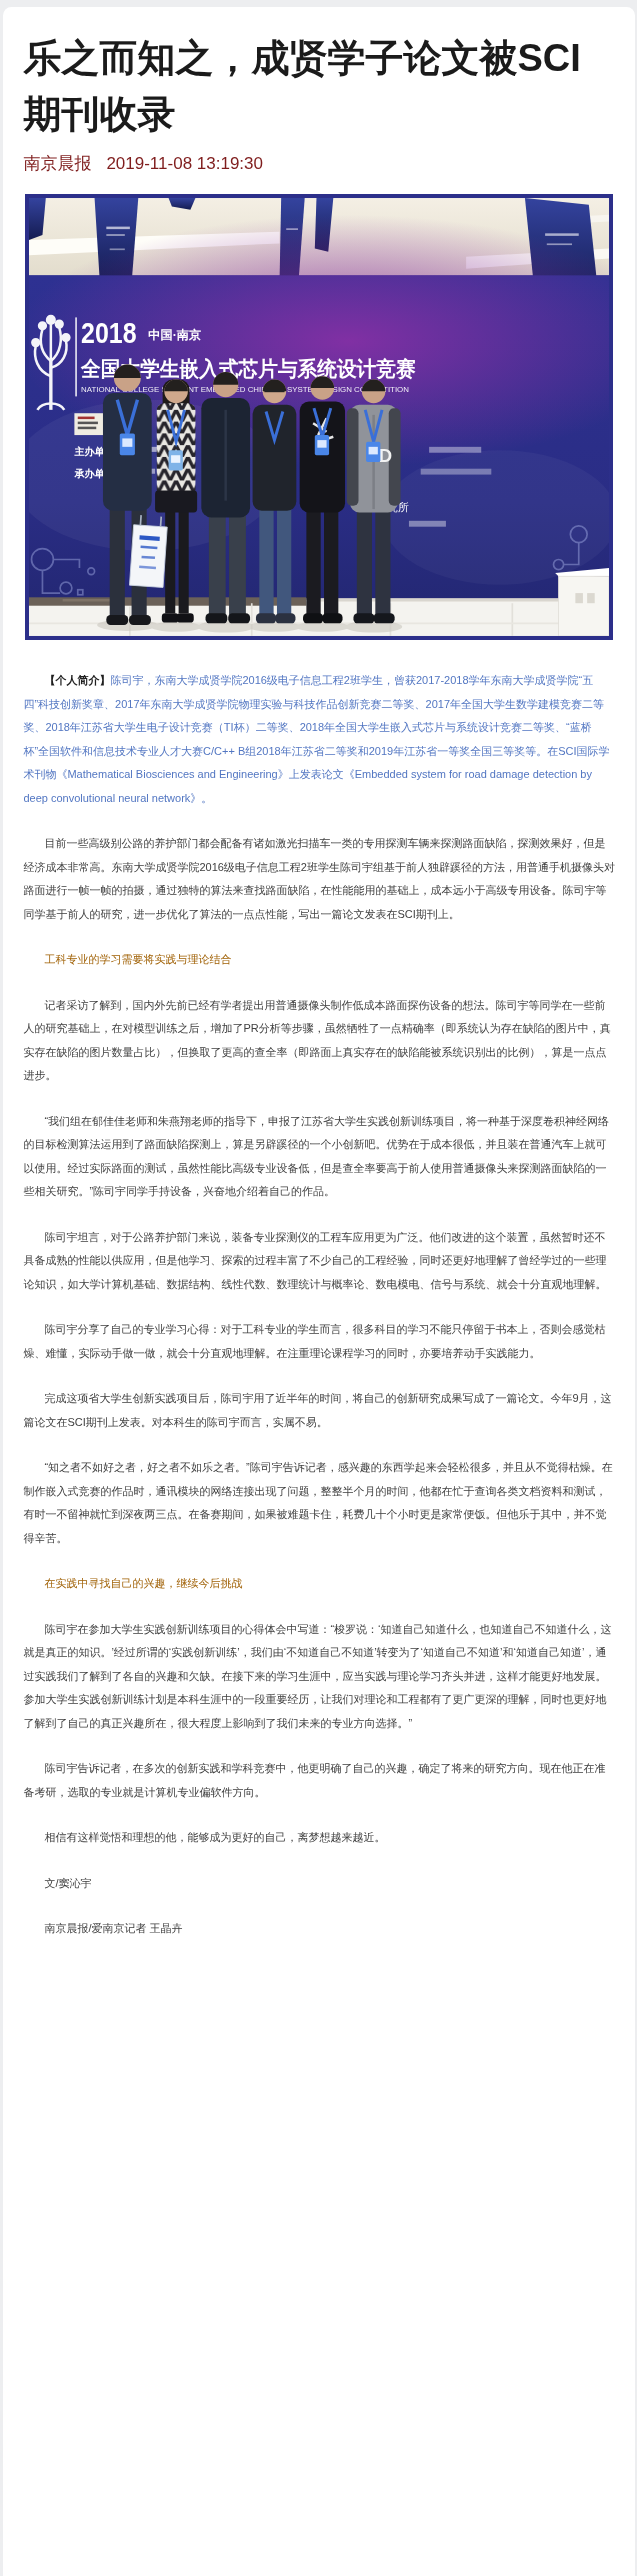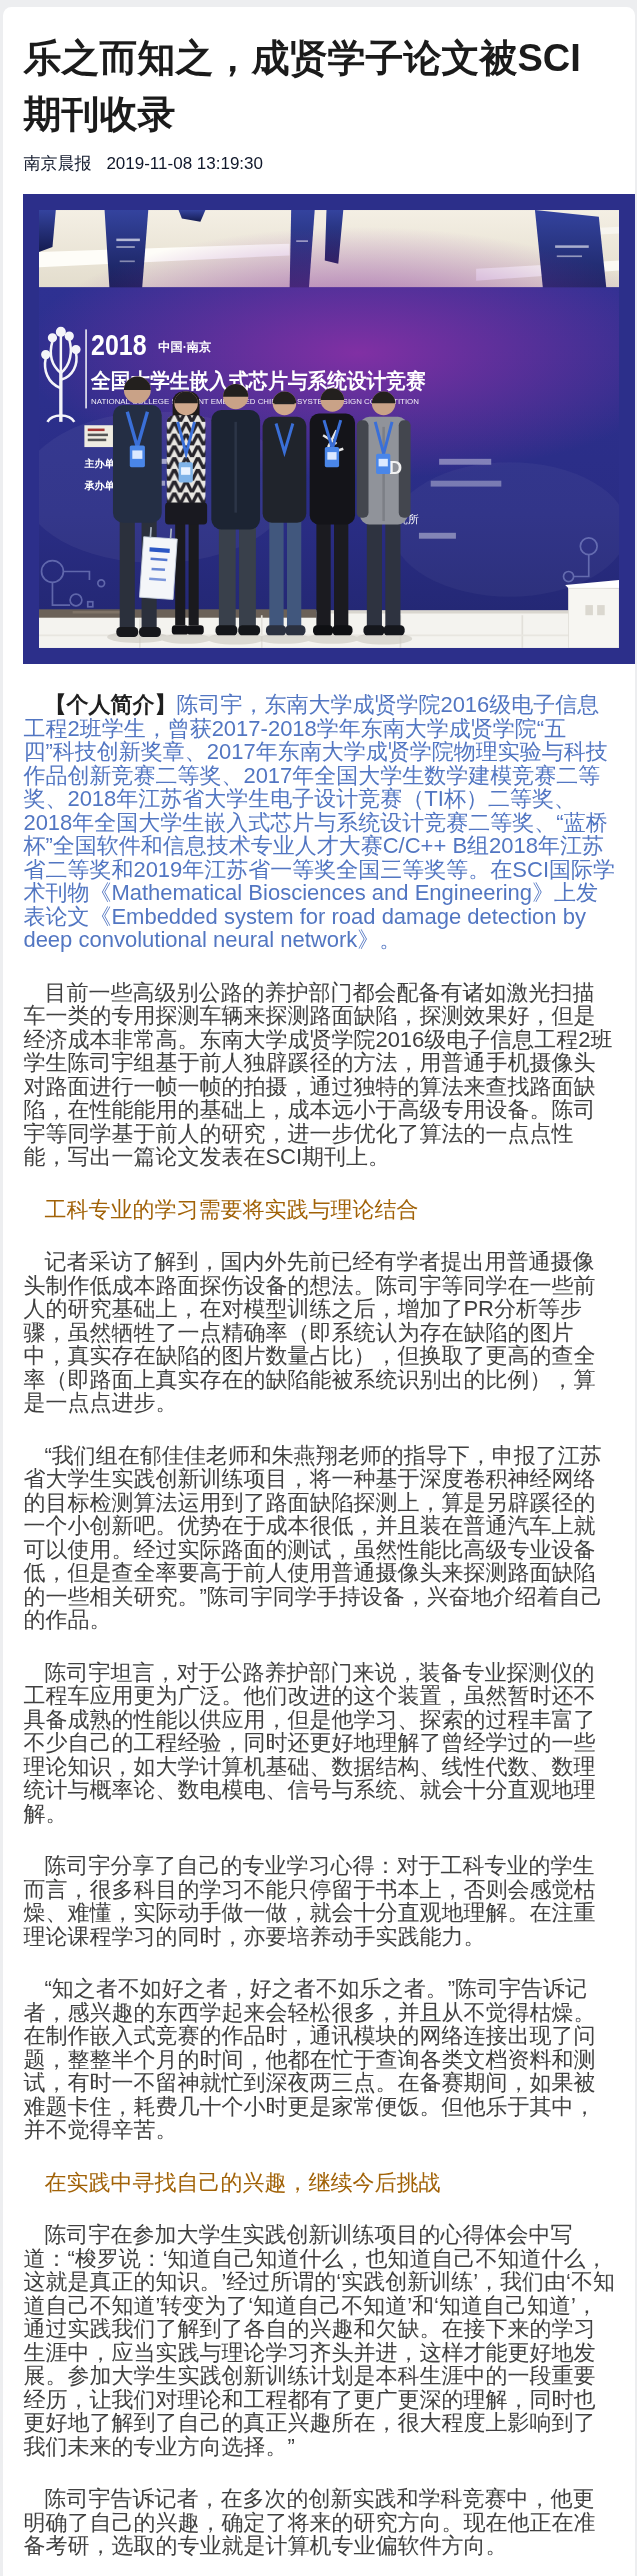--- a/index.html
+++ b/index.html
@@ -21,37 +21,37 @@
     font-size:38px;
     line-height:56px;
     font-weight:700;
     color:#1b1b1b;
     letter-spacing:0;
   }
   .meta{
     margin-top:10px;
     font-size:17px;
     line-height:23.5px;
-    color:#0f172a;
+    color:#7f1d1d;
   }
   .meta .src{margin-right:15px;}
   figure.photo{
     position:relative;
     width:580px;height:438px;
     margin:18.5px auto 29px auto;
-    padding:16px;
+    padding:4px;
     overflow:hidden;
     background:#2c2f8a;
   }
   figure.photo svg{display:block;}
   .article p{
-    font-size:22px;
+    font-size:11px;
     line-height:23.5px;
     color:#404040;
-    margin:29px 0;
+    margin:22px 0;
     text-indent:21px;
     word-break:break-word;
   }
   .article p.intro{color:#5276c2;}
   .article p.intro b{color:#1f1f1f;font-weight:700;}
   .article p.red-heading{color:#a16207;}
 </style>
 </head>
 <body>
 
@@ -292,20 +292,21 @@
   </figure>
 
   <div class="article">
       <p class="intro"><b>【个人简介】</b>陈司宇，东南大学成贤学院2016级电子信息工程2班学生，曾获2017-2018学年东南大学成贤学院“五四”科技创新奖章、2017年东南大学成贤学院物理实验与科技作品创新竞赛二等奖、2017年全国大学生数学建模竞赛二等奖、2018年江苏省大学生电子设计竞赛（TI杯）二等奖、2018年全国大学生嵌入式芯片与系统设计竞赛二等奖、“蓝桥杯”全国软件和信息技术专业人才大赛C/C++ B组2018年江苏省二等奖和2019年江苏省一等奖全国三等奖等。在SCI国际学术刊物《Mathematical Biosciences and Engineering》上发表论文《Embedded system for road damage detection by deep convolutional neural network》。</p>
       <p class="body">目前一些高级别公路的养护部门都会配备有诸如激光扫描车一类的专用探测车辆来探测路面缺陷，探测效果好，但是经济成本非常高。东南大学成贤学院2016级电子信息工程2班学生陈司宇组基于前人独辟蹊径的方法，用普通手机摄像头对路面进行一帧一帧的拍摄，通过独特的算法来查找路面缺陷，在性能能用的基础上，成本远小于高级专用设备。陈司宇等同学基于前人的研究，进一步优化了算法的一点点性能，写出一篇论文发表在SCI期刊上。</p>
       <p class="red-heading">工科专业的学习需要将实践与理论结合</p>
       <p class="body">记者采访了解到，国内外先前已经有学者提出用普通摄像头制作低成本路面探伤设备的想法。陈司宇等同学在一些前人的研究基础上，在对模型训练之后，增加了PR分析等步骤，虽然牺牲了一点精确率（即系统认为存在缺陷的图片中，真实存在缺陷的图片数量占比），但换取了更高的查全率（即路面上真实存在的缺陷能被系统识别出的比例），算是一点点进步。</p>
       <p class="body">“我们组在郁佳佳老师和朱燕翔老师的指导下，申报了江苏省大学生实践创新训练项目，将一种基于深度卷积神经网络的目标检测算法运用到了路面缺陷探测上，算是另辟蹊径的一个小创新吧。优势在于成本很低，并且装在普通汽车上就可以使用。经过实际路面的测试，虽然性能比高级专业设备低，但是查全率要高于前人使用普通摄像头来探测路面缺陷的一些相关研究。”陈司宇同学手持设备，兴奋地介绍着自己的作品。</p>
       <p class="body">陈司宇坦言，对于公路养护部门来说，装备专业探测仪的工程车应用更为广泛。他们改进的这个装置，虽然暂时还不具备成熟的性能以供应用，但是他学习、探索的过程丰富了不少自己的工程经验，同时还更好地理解了曾经学过的一些理论知识，如大学计算机基础、数据结构、线性代数、数理统计与概率论、数电模电、信号与系统、就会十分直观地理解。</p>
       <p class="body">陈司宇分享了自己的专业学习心得：对于工科专业的学生而言，很多科目的学习不能只停留于书本上，否则会感觉枯燥、难懂，实际动手做一做，就会十分直观地理解。在注重理论课程学习的同时，亦要培养动手实践能力。</p>
+      <p class="body">完成这项省大学生创新实践项目后，陈司宇用了近半年的时间，将自己的创新研究成果写成了一篇论文。今年9月，这篇论文在SCI期刊上发表。对本科生的陈司宇而言，实属不易。</p>
       <p class="body">“知之者不如好之者，好之者不如乐之者。”陈司宇告诉记者，感兴趣的东西学起来会轻松很多，并且从不觉得枯燥。在制作嵌入式竞赛的作品时，通讯模块的网络连接出现了问题，整整半个月的时间，他都在忙于查询各类文档资料和测试，有时一不留神就忙到深夜两三点。在备赛期间，如果被难题卡住，耗费几十个小时更是家常便饭。但他乐于其中，并不觉得辛苦。</p>
       <p class="red-heading">在实践中寻找自己的兴趣，继续今后挑战</p>
       <p class="body">陈司宇在参加大学生实践创新训练项目的心得体会中写道：“梭罗说：‘知道自己知道什么，也知道自己不知道什么，这就是真正的知识。’经过所谓的‘实践创新训练’，我们由‘不知道自己不知道’转变为了‘知道自己不知道’和‘知道自己知道’，通过实践我们了解到了各自的兴趣和欠缺。在接下来的学习生涯中，应当实践与理论学习齐头并进，这样才能更好地发展。参加大学生实践创新训练计划是本科生涯中的一段重要经历，让我们对理论和工程都有了更广更深的理解，同时也更好地了解到了自己的真正兴趣所在，很大程度上影响到了我们未来的专业方向选择。”</p>
       <p class="body">陈司宇告诉记者，在多次的创新实践和学科竞赛中，他更明确了自己的兴趣，确定了将来的研究方向。现在他正在准备考研，选取的专业就是计算机专业偏软件方向。</p>
       <p class="body">相信有这样觉悟和理想的他，能够成为更好的自己，离梦想越来越近。</p>
       <p class="body">文/窦沁宇</p>
       <p class="body">南京晨报/爱南京记者  王晶卉</p>
     </div>
 
 </div>

